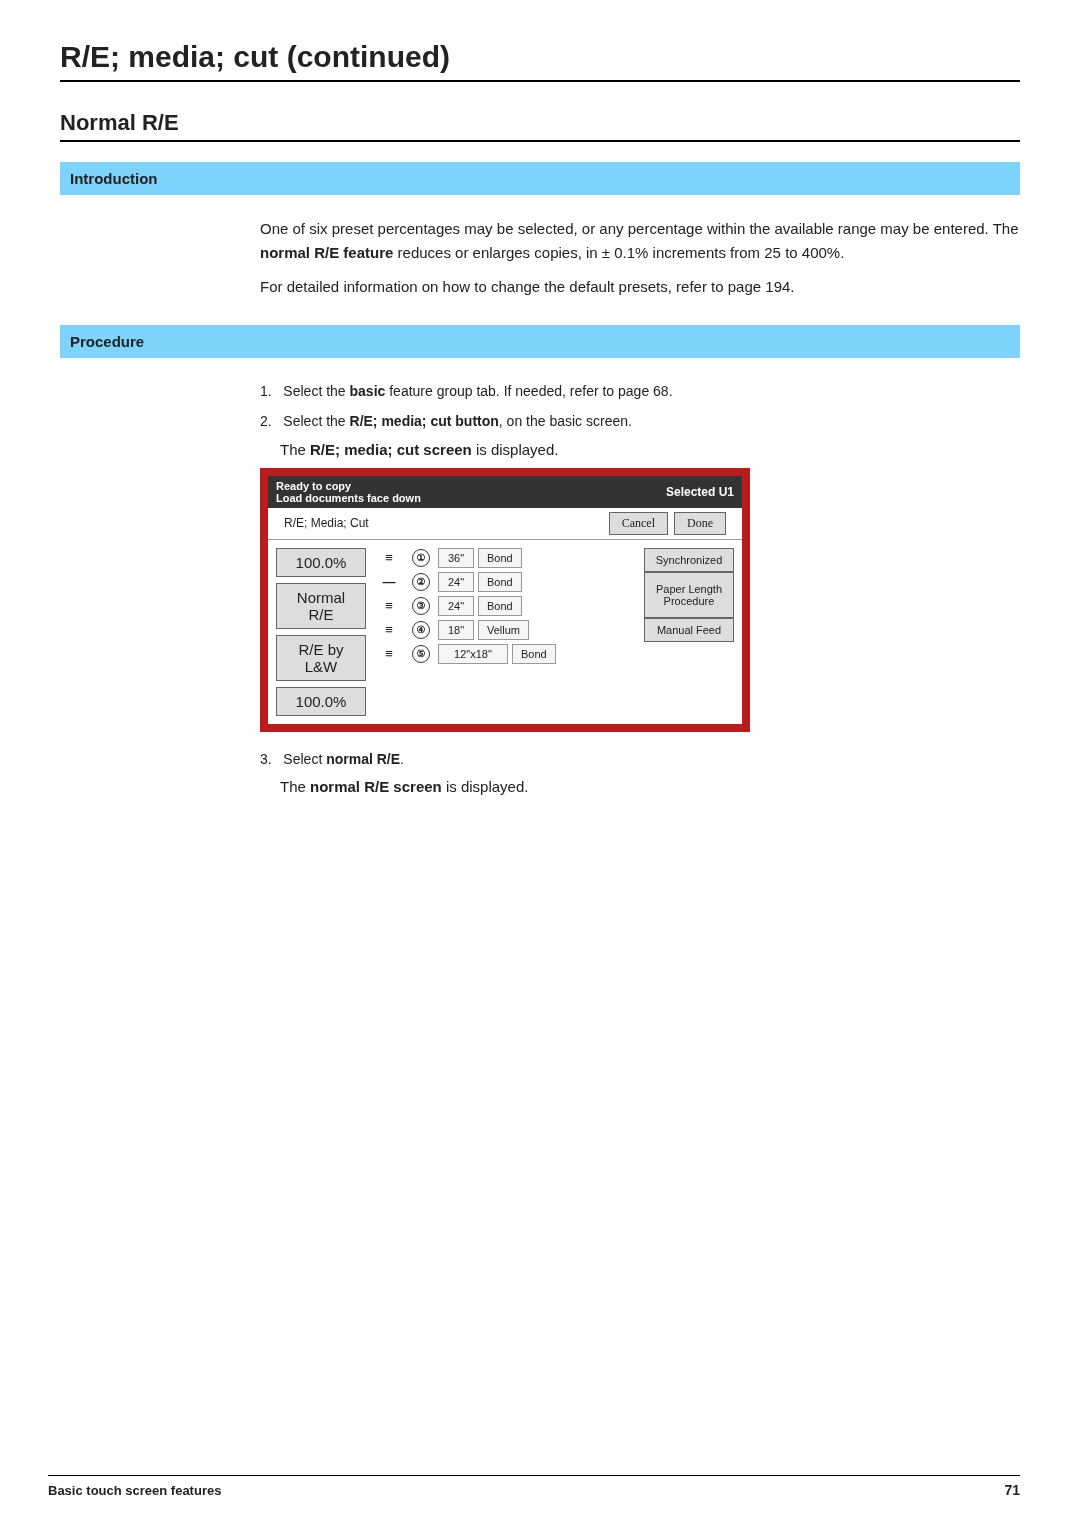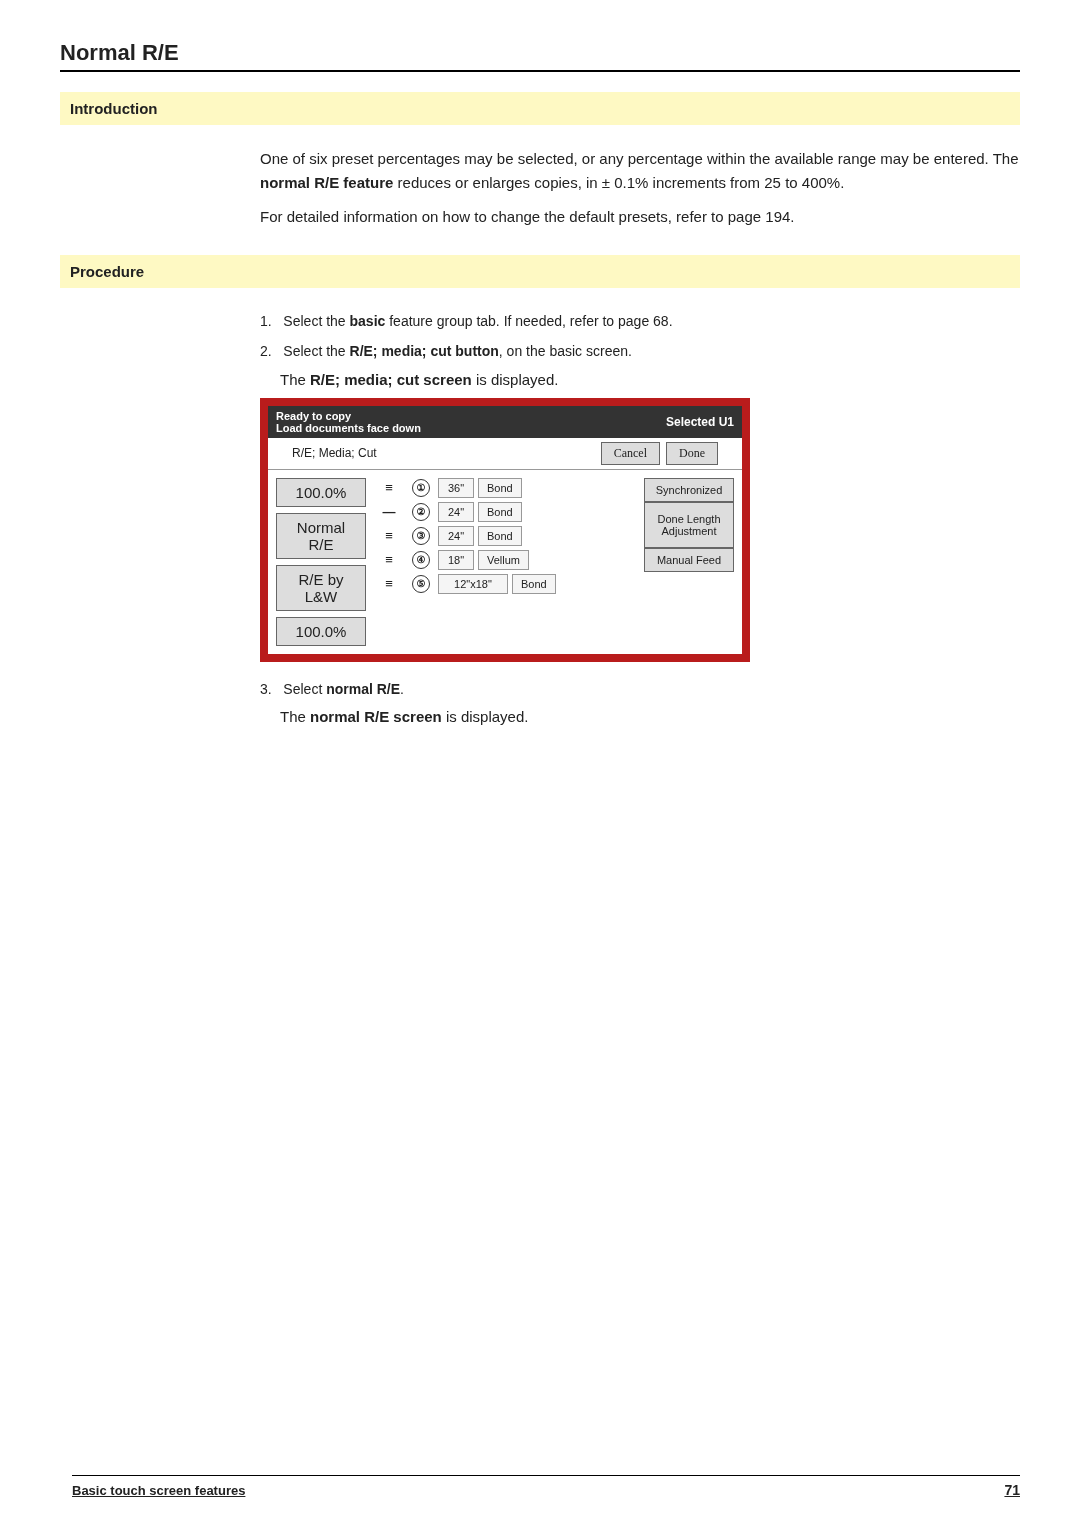--- a/index.html
+++ b/index.html
@@ -32,21 +32,21 @@
       font-weight: bold;
       border-bottom: 2px solid #000;
       padding-bottom: 4px;
       margin-bottom: 20px;
     }
 
     
     .section-row {
       display: flex;
       align-items: flex-start;
-      background: #fef9c3;
+      background: #7dd3fc;
       margin-bottom: 12px;
       padding: 8px 0;
     }
 
     .section-label {
       width: 200px;
       flex-shrink: 0;
       font-weight: bold;
       font-size: 15px;
       padding-left: 10px;
@@ -120,21 +120,21 @@
       font-size: 11px;
       font-weight: bold;
     }
 
     .screen-header-left {}
     .screen-header-right { font-size: 12px; }
 
     .screen-nav {
       display: flex;
       border-bottom: 1px solid #999;
-      padding: 4px 24px;
+      padding: 4px 16px;
       align-items: center;
       gap: 6px;
       font-size: 12px;
     }
 
     .screen-nav-title {
       flex: 1;
     }
 
     .screen-btn {
@@ -228,30 +228,29 @@
     }
 
     .screen-right-btn.tall {
       padding: 10px 6px;
     }
 
     
     .page-footer {
       position: absolute;
       bottom: 30px;
-      left: 72px;
+      left: 48px;
       right: 60px;
       display: flex;
       justify-content: space-between;
       align-items: center;
       border-top: 1px solid #000;
       padding-top: 6px;
       font-size: 13px;
       font-weight: bold;
-      text-decoration: underline;
     }
 
     .footer-page-num {
       font-size: 14px;
       font-weight: bold;
     }
 
     .circled {
       display: inline-block;
       border: 1.5px solid #333;
@@ -262,20 +261,21 @@
       line-height: 15px;
       font-size: 10px;
       font-weight: bold;
     }
   </style>
 </head>
 <body>
 
 <div class="page-container">
 
+  <div class="page-title">R/E; media; cut (continued)</div>
 
   <div class="section-title">Normal R/E</div>
 
   <div class="section-row">
     <div class="section-label">Introduction</div>
     <div class="section-content"></div>
   </div>
 
   <div class="content-area">
     <div class="content-left"></div>
@@ -367,21 +367,21 @@
               <div class="screen-row-icon">≡</div>
               <div class="screen-row-number"><span class="circled">⑤</span></div>
               <div class="screen-cell-wide">12"x18"</div>
               <div class="screen-cell">Bond</div>
             </div>
 
           </div>
 
           <div class="screen-right-btns">
             <div class="screen-right-btn">Synchronized</div>
-            <div class="screen-right-btn tall">Done Length Adjustment</div>
+            <div class="screen-right-btn tall">Paper Length Procedure</div>
             <div class="screen-right-btn">Manual Feed</div>
           </div>
 
         </div>
       </div>
 
       <div class="step">
         <span>3.</span>
         &nbsp; Select <strong>normal R/E</strong>.
       </div>

